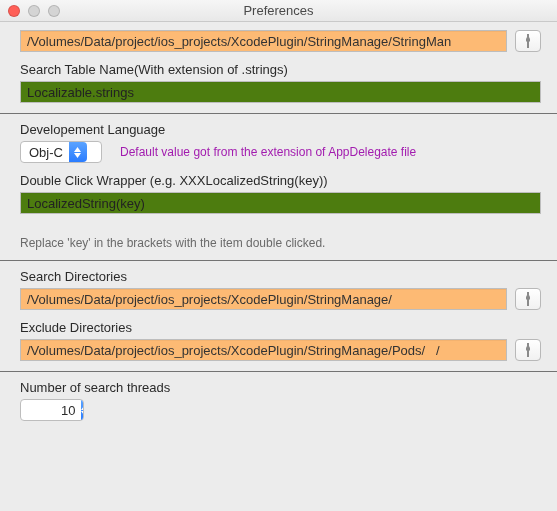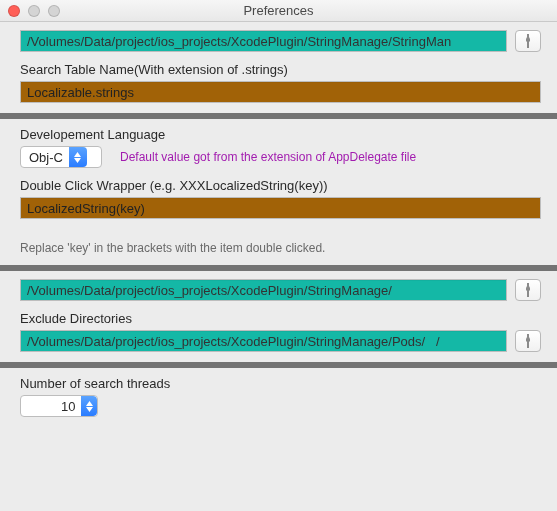--- a/index.html
+++ b/index.html
@@ -38,52 +38,52 @@
     font-size: 13px;
     color: #4a4a4a;
   }
   .content {
     padding: 0;
   }
   .section {
     padding: 8px 16px 10px 20px;
   }
   .sep {
-    border-top: 6px solid #737373;
+    border-top: 1px solid #737373;
   }
   .label {
     font-size: 13px;
     color: #2a2a2a;
     margin-bottom: 4px;
   }
   .hint {
     font-size: 12px;
     color: #6a6a6a;
     margin-top: 22px;
   }
   .row {
     display: flex;
     align-items: center;
     gap: 8px;
   }
   .input {
     flex: 1;
     height: 22px;
-    background: #a16207;
+    background: #4d7c0f;
     border: 1px solid #bdbdbd;
     border-radius: 0;
     padding: 0 6px;
     font-size: 13px;
     color: #222;
     outline: none;
     box-shadow: inset 0 1px 0 rgba(0,0,0,0.04);
     min-width: 0;
   }
   .input.readonly {
-    background: #14b8a6;
+    background: #fdba74;
     color: #333;
   }
   .btn {
     width: 26px;
     height: 22px;
     background: linear-gradient(#ffffff,#f1f1f1);
     border: 1px solid #b8b8b8;
     border-radius: 4px;
     display: flex;
     align-items: center;
@@ -113,21 +113,21 @@
     flex-direction: column;
     align-items: center;
     justify-content: center;
     gap: 1px;
     border-left: 0;
     border-top-right-radius: 4px;
     border-bottom-right-radius: 4px;
   }
   .select .arrows svg { width: 7px; height: 5px; }
   .select.dev { width: 82px; }
-  .select.num { width: 78px; justify-content: space-between; padding-left: 40px; }
+  .select.num { width: 64px; justify-content: space-between; padding-left: 40px; }
   .field-block { margin-bottom: 10px; }
   .field-block:last-child { margin-bottom: 0; }
   .inline-hint {
     font-size: 12px;
     color: #a21caf;
     margin-left: 10px;
   }
   .trunc {
     white-space: nowrap;
     overflow: hidden;
@@ -192,20 +192,21 @@
       <div class="row">
         <input class="input" type="text" value="LocalizedString(key)" style="">
       </div>
       <div class="hint">Replace 'key' in the brackets with the item double clicked.</div>
     </div>
   </div>
 
   <div class="section sep">
 
     <div class="field-block">
+      <div class="label">Search Directories</div>
       <div class="row">
         <input class="input readonly trunc" type="text" readonly="" value="/Volumes/Data/project/ios_projects/XcodePlugin/StringManage/" style="">
         <div class="btn">
           <svg viewBox="0 0 12 14">
               <path d="M5 0h2v3l1 2v2l-1 1v6H5V8L4 7V5l1-2z" fill="#8a8a8a"></path>
             </svg>
         </div>
       </div>
     </div>
 

